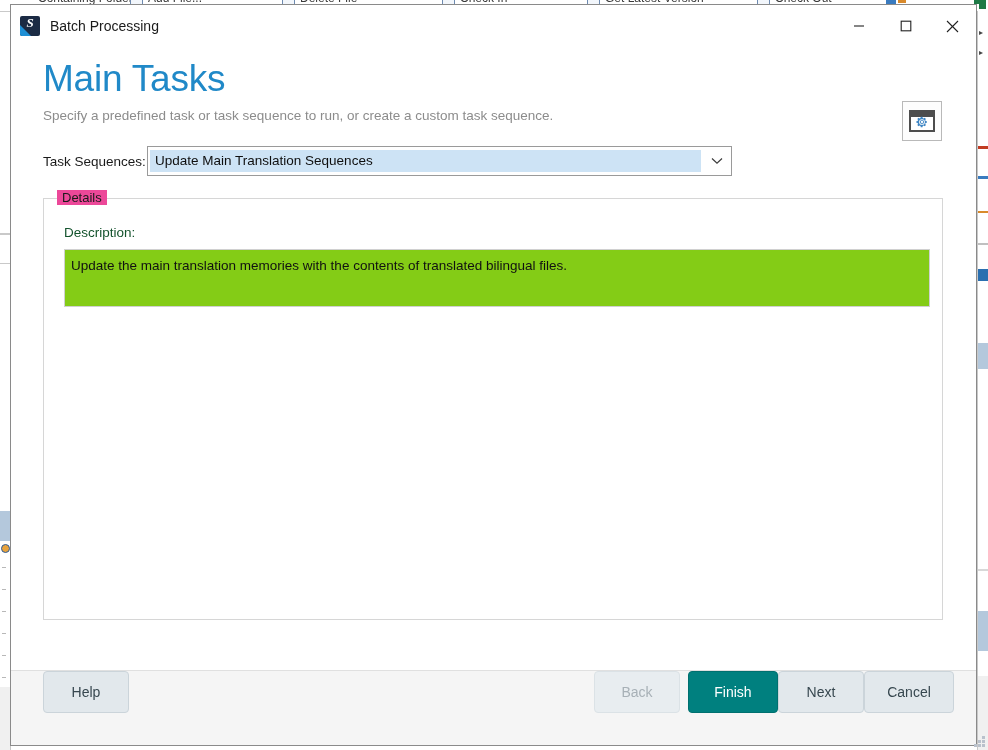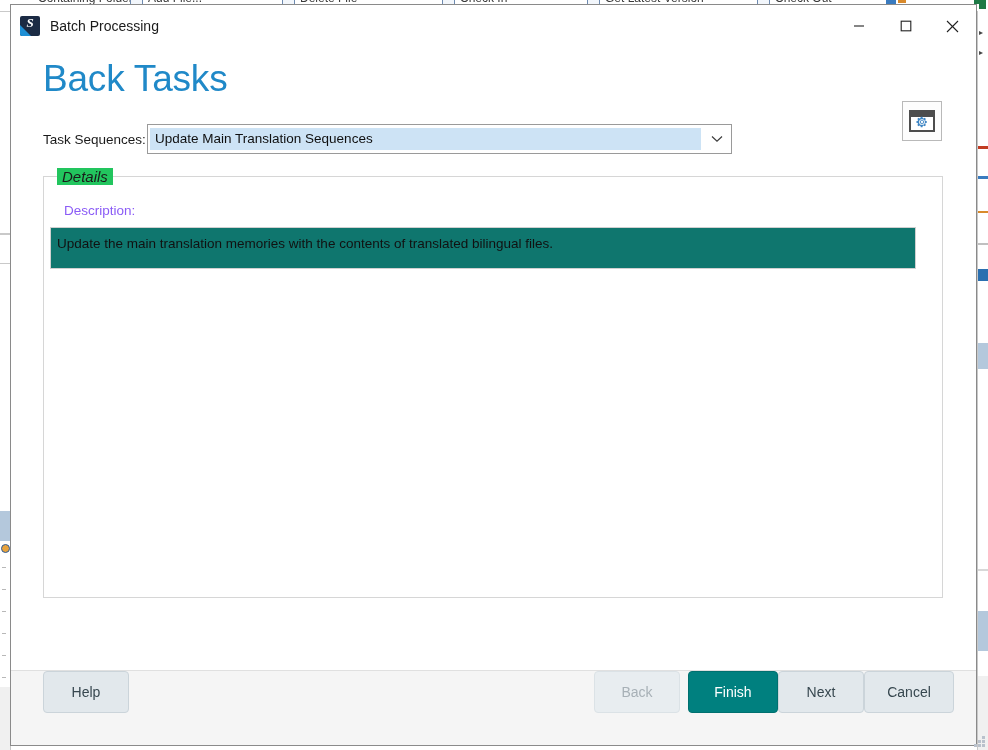--- a/index.html
+++ b/index.html
@@ -319,39 +319,38 @@
     margin: 22px 0 0 8px;
     width: 900px;
     height: 422px;
     border: 1px solid #d6d6d6;
     box-sizing: border-box;
   }
   .groupbox-legend {
     position: absolute;
     left: 13px;
     top: -9px;
-    background: #22c55e;
+    background: #ec4899;
     padding: 0 5px;
-    font-size: 15px;
+    font-size: 13px;
     color: #1a1a1a;
-    font-style: italic;
   }
   .desc-label {
     position: absolute;
     left: 20px; top: 26px;
     font-size: 13.5px;
-    color: #8b5cf6;
+    color: #14532d;
   }
   .desc-box {
     position: absolute;
-    left: 6px;
+    left: 20px;
     top: 50px;
     width: 866px;
-    height: 42px;
-    background: #0f766e;
+    height: 58px;
+    background: #84cc16;
     border: 1px solid #d0d0d0;
     box-sizing: border-box;
   }
   .desc-text {
     padding: 8px 0 0 6px;
     font-size: 13.5px;
     color: #111111;
   }
 
   
@@ -493,21 +492,22 @@
           <svg width="13" height="13" viewBox="0 0 13 13">
               <line x1="1" y1="1" x2="12" y2="12" stroke="#222" stroke-width="1.1"></line>
               <line x1="12" y1="1" x2="1" y2="12" stroke="#222" stroke-width="1.1"></line>
             </svg>
         </span>
       </div>
     </div>
   </div>
 
   <div class="header">
-    <h1 class="page-title">Back Tasks</h1>
+    <h1 class="page-title">Main Tasks</h1>
+    <div class="page-subtitle">Specify a predefined task or task sequence to run, or create a custom task sequence.</div>
 
     <div class="settings-btn">
       <span class="settings-glyph">
         <span class="bar"></span>
         <svg class="gear" viewBox="0 0 24 24" width="13" height="13">
           <path fill="#3f86c4" d="M12 8.2a3.8 3.8 0 1 0 0 7.6 3.8 3.8 0 0 0 0-7.6zm0 5.9a2.1 2.1 0 1 1 0-4.2 2.1 2.1 0 0 1 0 4.2z"></path>
           <path fill="#3f86c4" d="M21 13.6v-3.2l-2.4-.4a6.9 6.9 0 0 0-.7-1.7l1.4-2-2.3-2.3-2 1.4a6.9 6.9 0 0 0-1.7-.7L12.9 2.3H9.7l-.4 2.4a6.9 6.9 0 0 0-1.7.7l-2-1.4L3.3 6.3l1.4 2a6.9 6.9 0 0 0-.7 1.7l-2.4.4v3.2l2.4.4c.17.6.4 1.17.7 1.7l-1.4 2 2.3 2.3 2-1.4c.53.3 1.1.53 1.7.7l.4 2.4h3.2l.4-2.4c.6-.17 1.17-.4 1.7-.7l2 1.4 2.3-2.3-1.4-2c.3-.53.53-1.1.7-1.7l2.4-.4zM12 17.3A5.3 5.3 0 1 1 12 6.7a5.3 5.3 0 0 1 0 10.6z"></path>
         </svg>
       </span>
     </div>

